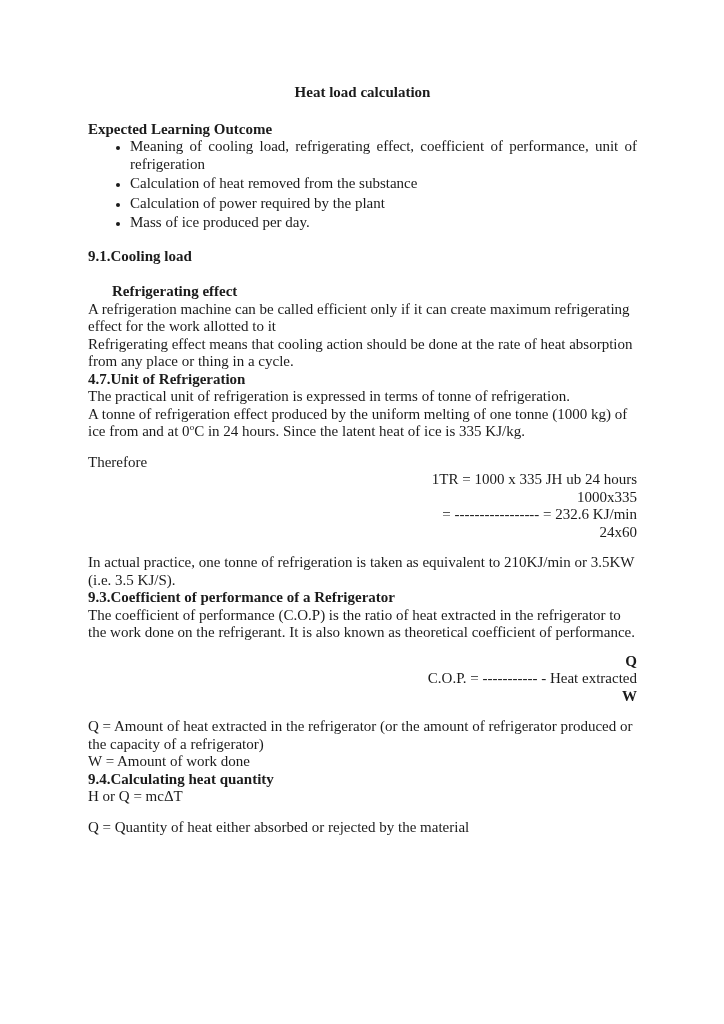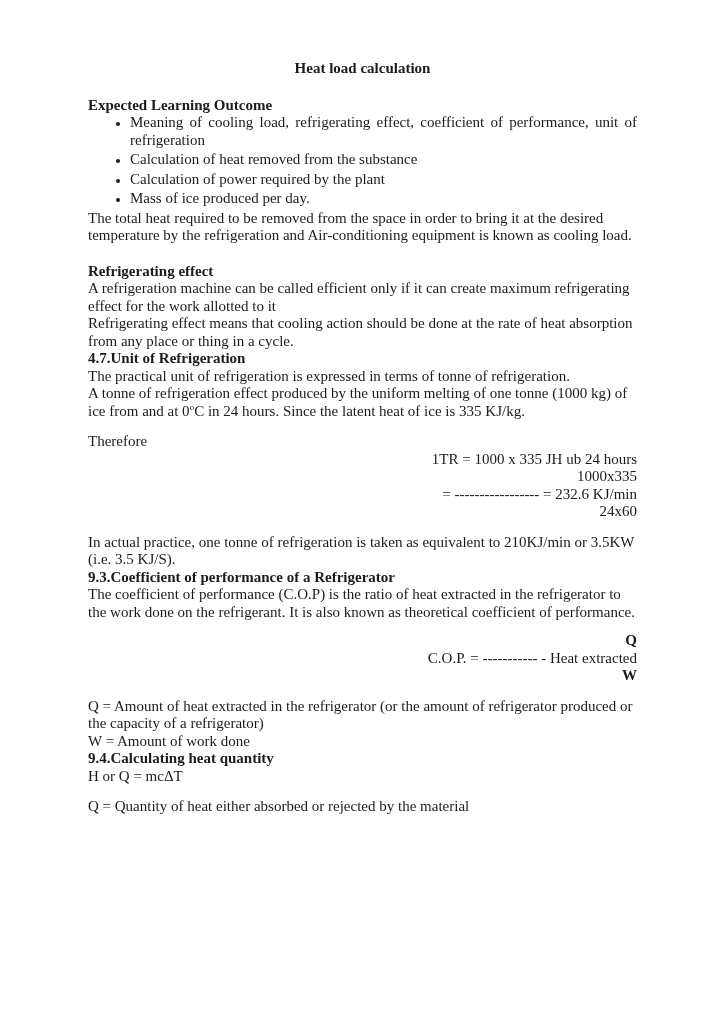--- a/index.html
+++ b/index.html
@@ -8,32 +8,32 @@
     background: #ffffff;
     color: #1b1b1b;
     font-family: "Liberation Serif", serif;
     font-size: 15px;
     line-height: 17.5px;
     overflow: hidden;
   }
   .page {
     box-sizing: border-box;
     width: 724px; height: 904px;
-    padding: 60px 87px 0 88px;
+    padding: 84px 87px 0 88px;
   }
   .title {
     font-size: 15px; font-weight: bold;
     text-align: center;
     margin: 0;
   }
   h2, p { margin: 0; font-size: 15px; }
   h2 { font-weight: bold; }
   p { font-weight: normal; }
   .mt19 { margin-top: 19px; }
-  .mt18 { margin-top: 18px; }
+  .mt18 { margin-top: 18px; margin-left: 24px; }
   .mt16 { margin-top: 16px; }
   .mt13 { margin-top: 13px; }
   .mt11 { margin-top: 11px; }
   ul.bullets {
     margin: 0; padding: 0 0 0 42px;
     list-style: disc;
   }
   ul.bullets li { margin: 0 0 2px 0; padding: 0; }
   ul.bullets li::marker { font-size: 12px; }
   li.justified {
@@ -55,21 +55,21 @@
   <h1 class="title">Heat load calculation</h1>
 
   <h2 class="mt19">Expected Learning Outcome</h2>
   <ul class="bullets">
     <li class="justified">Meaning of cooling load, refrigerating effect, coefficient of performance, unit of refrigeration</li>
     <li>Calculation of heat removed from the substance</li>
     <li>Calculation of power required by the plant</li>
     <li>Mass of ice produced per day.</li>
   </ul>
 
-  <p>The total heat required to be removed from the space in order to bring it at the desired temperature by the refrigeration and Air-conditioning equipment is known as cooling load.</p>
+  <h2 class="mt16">9.1.Cooling load</h2>
 
   <h2 class="mt18">Refrigerating effect</h2>
   <p>A refrigeration machine can be called efficient only if it can create maximum refrigerating effect for the work allotted to it</p>
   <p>Refrigerating effect means that cooling action should be done at the rate of heat absorption from any place or thing in a cycle.</p>
 
   <h2>4.7.Unit of Refrigeration</h2>
   <p>The practical unit of refrigeration is expressed in terms of tonne of refrigeration.</p>
   <p><span>A tonne of refrigeration effect produced by the uniform melting of one tonne (1000 kg) of ice from and at 0</span><sup>o</sup><span>C in 24 hours. Since the latent heat of ice is 335 KJ/kg.</span></p>
 
   <div class="mt13">

